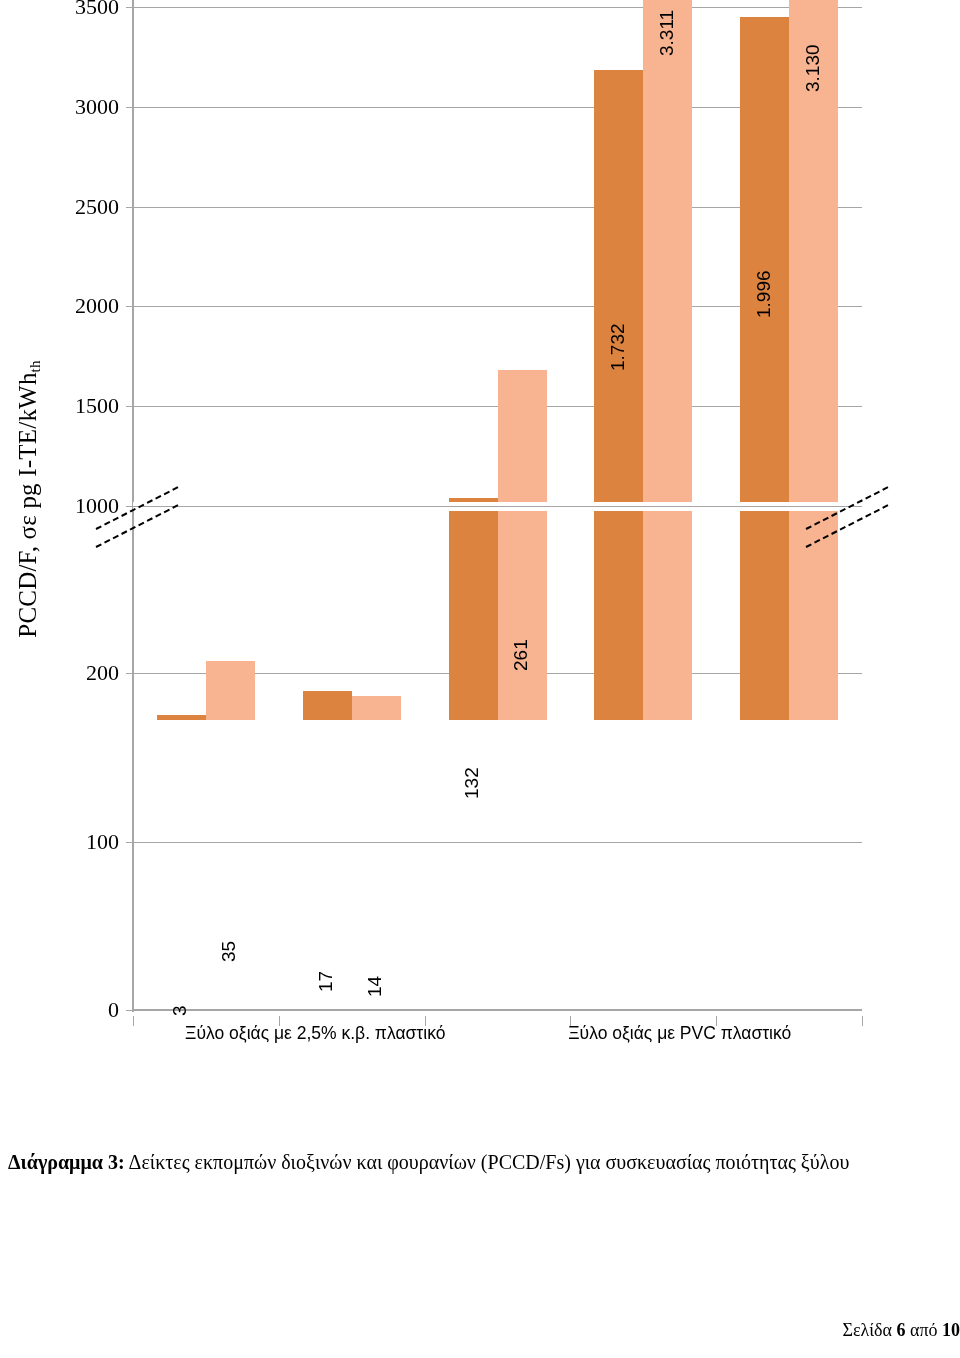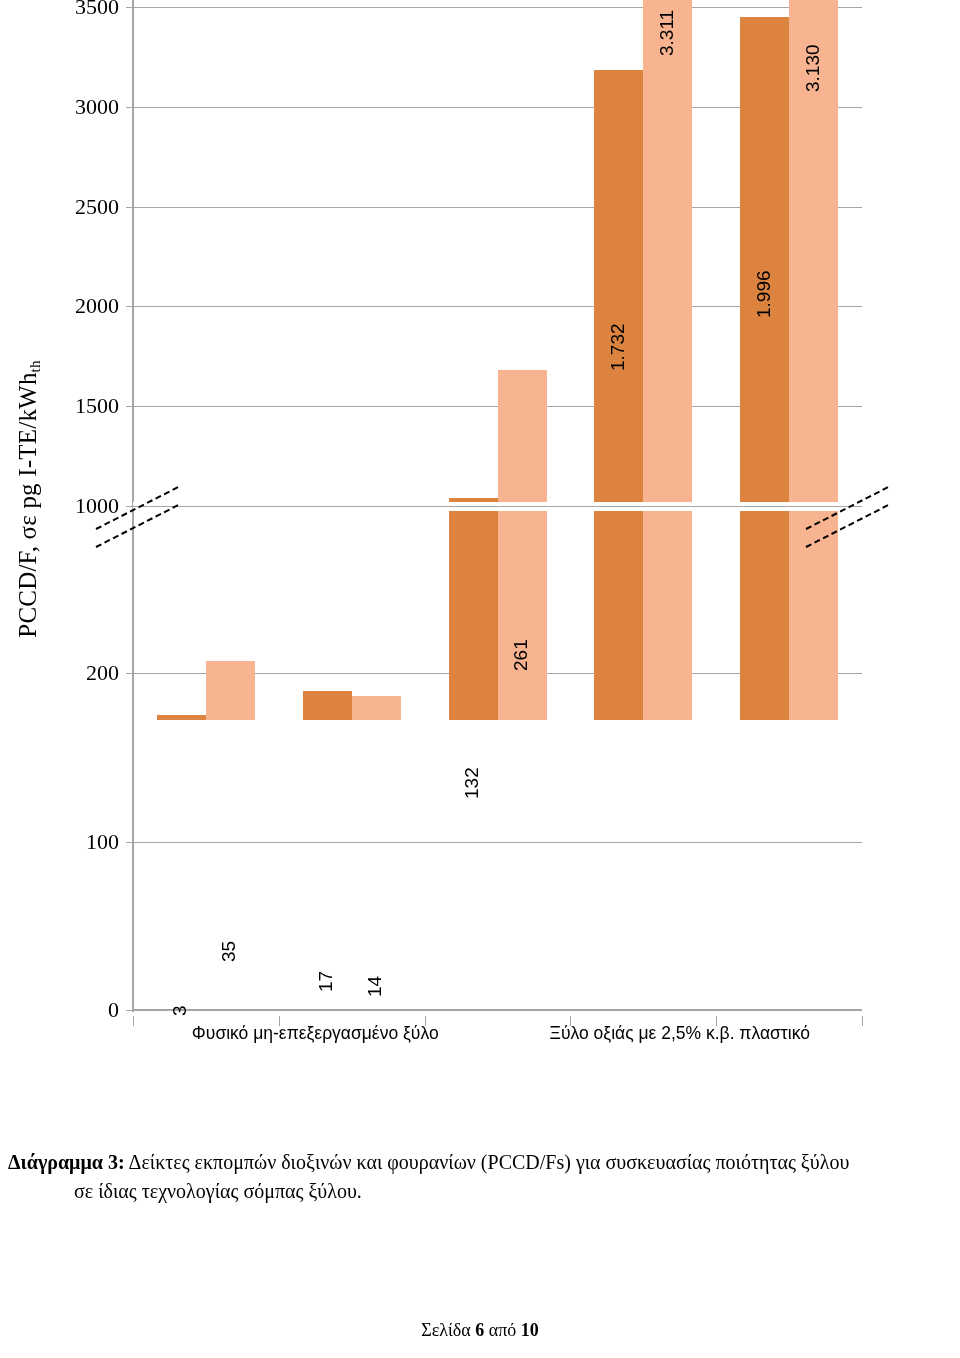--- a/index.html
+++ b/index.html
@@ -70,21 +70,21 @@
   #caption{
     position:absolute;left:8px;top:1148px;width:944px;
     font-family:"Liberation Serif", serif;font-size:20px;line-height:1.45;
     text-align:justify;
   }
   #caption b{font-weight:bold;}
   #caption .cap-l2{display:block;text-indent:66px;}
 
   
   #footer{
-    position:absolute;left:0;top:1320px;width:960px;text-align:center;
+    position:absolute;left:0;top:1320px;width:960px;text-align:right;
     font-family:"Liberation Serif", serif;font-size:18px;
   }
   #footer b{font-weight:bold;}
 </style>
 </head>
 <body>
 
 <div id="figure">
 
   <div id="y-axis-title">
@@ -163,28 +163,27 @@
   </div>
 
   <div id="break-band"></div>
   <div id="break-grid"></div>
   <div class="slash" style="left:96px;top:528px;"></div>
   <div class="slash" style="left:96px;top:546px;"></div>
   <div class="slash" style="left:806px;top:528px;"></div>
   <div class="slash" style="left:806px;top:546px;"></div>
 
   <div id="xlabels">
-      <div class="xcat">Φυσικό μη-επεξεργασμένο ξύλο</div>
       <div class="xcat">Ξύλο οξιάς με 2,5% κ.β. πλαστικό</div>
+      <div class="xcat">Ξύλο οξιάς με PVC πλαστικό</div>
     </div>
 </div>
 
 <div id="caption">
   <b>Διάγραμμα 3:</b><span> Δείκτες εκπομπών διοξινών και φουρανίων (PCCD/Fs) για συσκευασίας ποιότητας ξύλου</span>
-  <span class="cap-l2">σε ίδιας τεχνολογίας σόμπας ξύλου.</span>
 </div>
 
 <div id="footer">
   <span>Σελίδα</span>
   <b>6</b>
   <span>από</span>
   <b>10</b>
 </div>
 
 </body></html>

